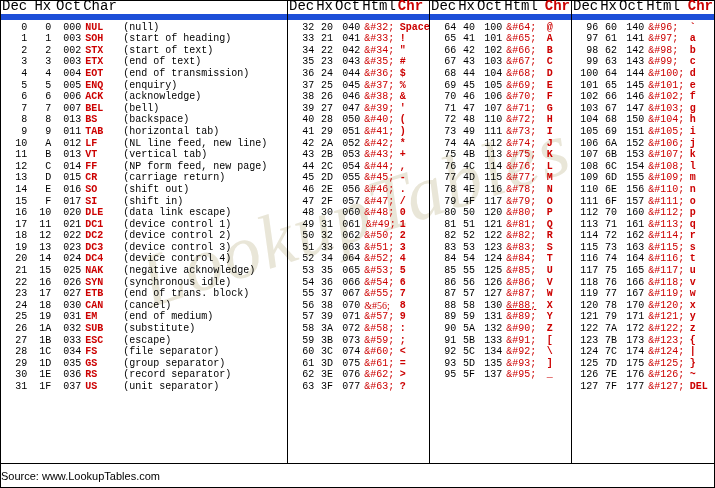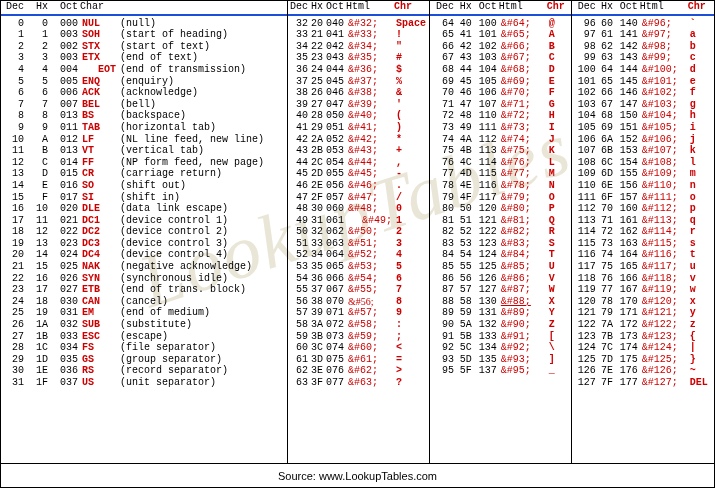--- a/index.html
+++ b/index.html
@@ -49,38 +49,38 @@
     line-height:11.6px;
   }
   th,td{
     padding:0 1px;
     white-space:nowrap;
     font-weight:normal;
     text-align:left;
     vertical-align:top;
   }
   thead th{
-    border-bottom:2px solid #1d4ed8;
+    border-bottom:6px solid #1d4ed8;
     padding-bottom:1px;
-    font-size:10px;
+    font-size:14px;
     color:#000;
   }
   tbody tr:first-child td{padding-top:2px;}
   .num{text-align:right;}
   .html-c{color:#cc0000;}
   .chr-c{color:#cc0000;font-weight:bold;}
   .chr-word{color:#cc0000;font-weight:bold;}
   .desc{color:#000;}
   .footer{
     position:relative;
     z-index:1;
     border-top:1px solid #000;
     height:24px;
     line-height:24px;
-    text-align:center;
+    text-align:left;
     font-family:"Liberation Sans","DejaVu Sans",sans-serif;
     font-size:11px;
     color:#000;
   }
   
   .c1{width:286px;}
   .c2{width:142px;}
   .c3{width:142px;}
   .c4{width:143px;}
   .c1 td.dec{width:22px;}
@@ -132,21 +132,21 @@
               <td class="num dec">3</td>
               <td class="num hex">3</td>
               <td class="num oct">003</td>
               <td class="sp chr-word" style="width: 34px;">ETX</td>
               <td class="sp desc">(end of text)</td>
             </tr>
             <tr>
               <td class="num dec">4</td>
               <td class="num hex">4</td>
               <td class="num oct">004</td>
-              <td class="sp chr-word" style="width: 34px; text-align: right;">EOT</td>
+              <td class="sp chr-word" style="width: 34px;">EOT</td>
               <td class="sp desc">(end of transmission)</td>
             </tr>
             <tr>
               <td class="num dec">5</td>
               <td class="num hex">5</td>
               <td class="num oct">005</td>
               <td class="sp chr-word" style="width: 34px;">ENQ</td>
               <td class="sp desc">(enquiry)</td>
             </tr>
             <tr>

